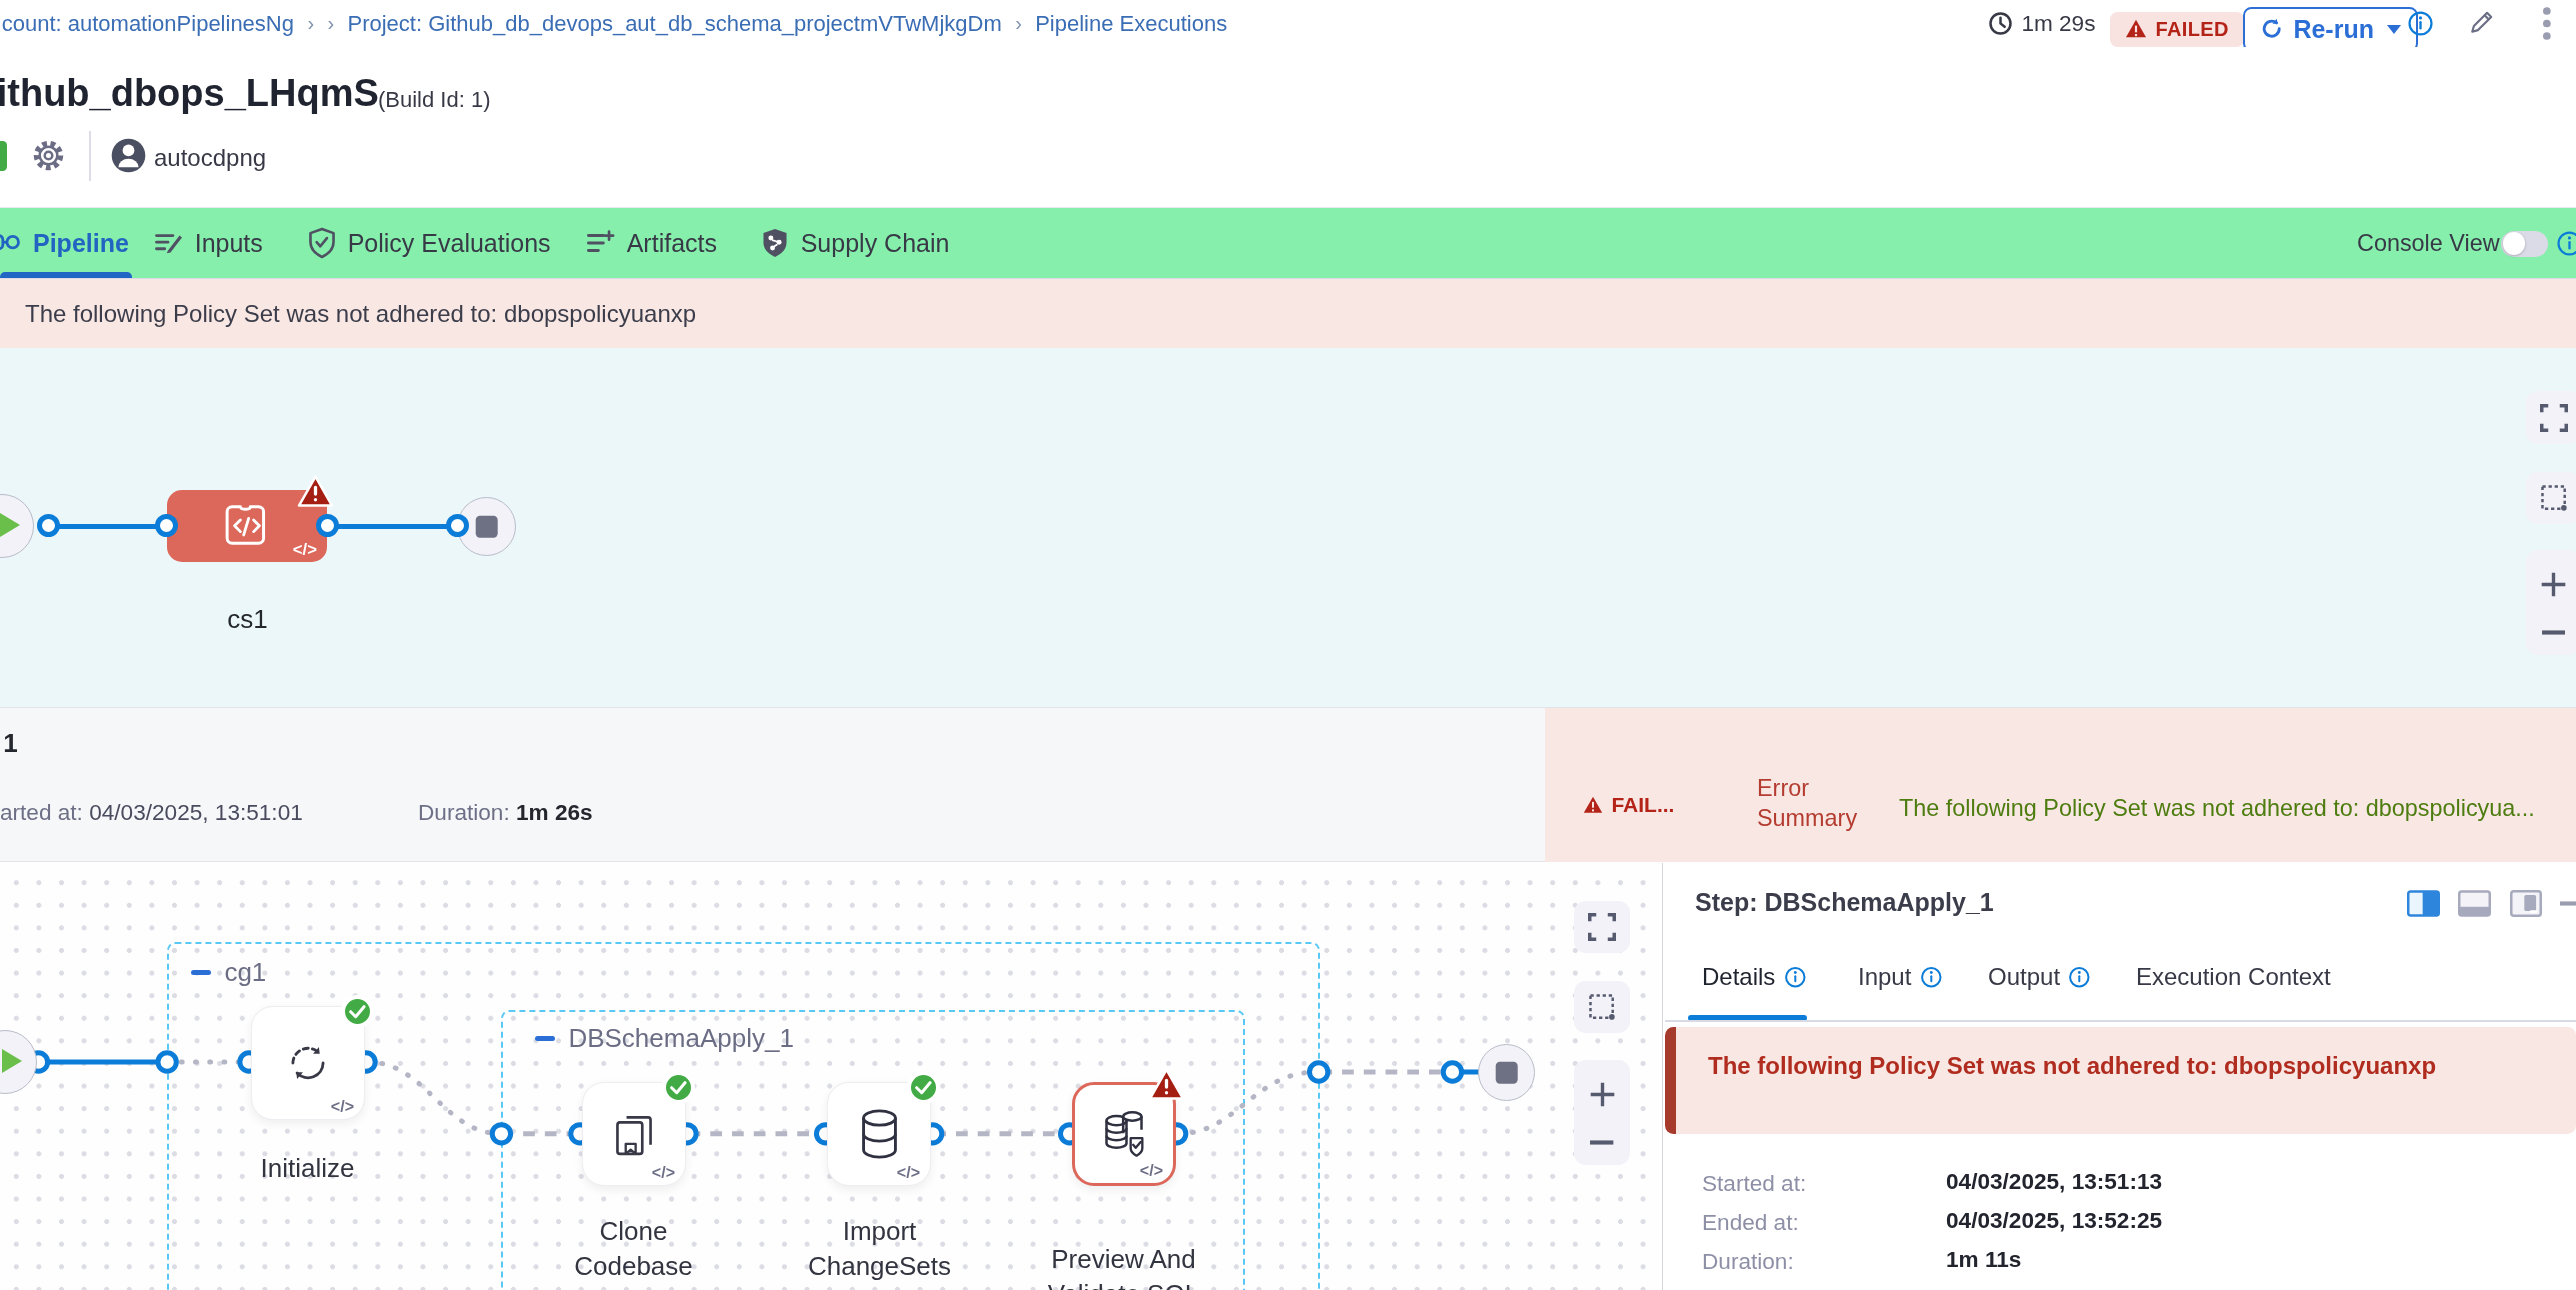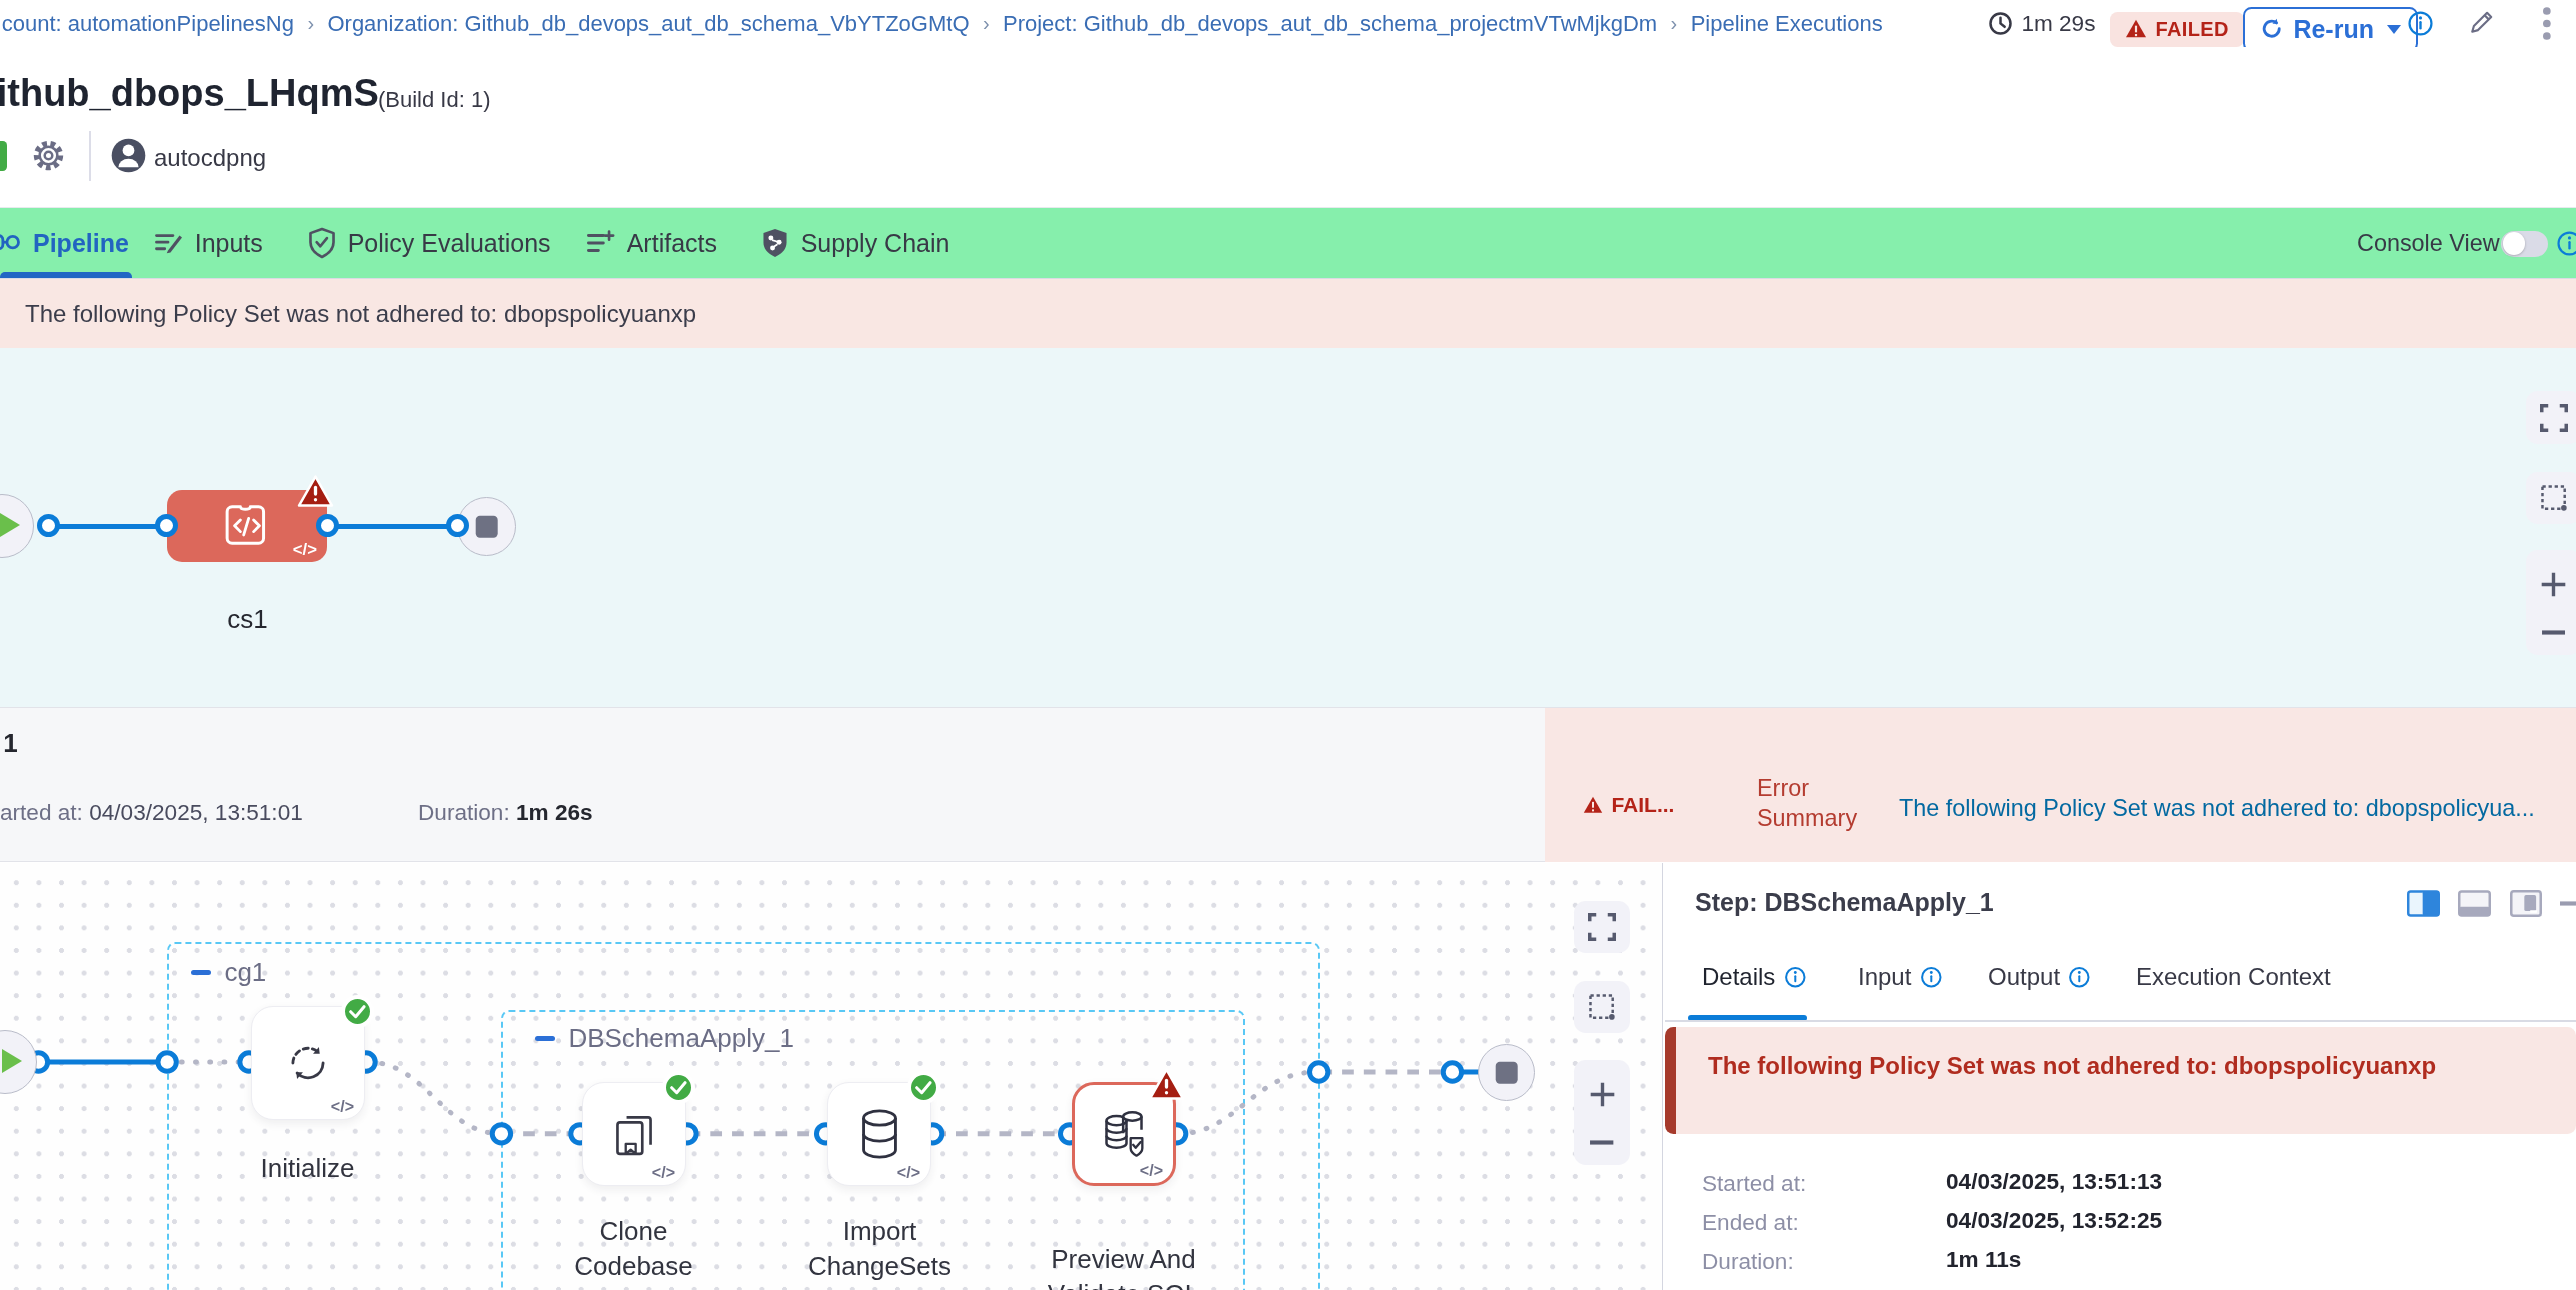--- a/index.html
+++ b/index.html
@@ -73,21 +73,21 @@
   #stagebar { position:absolute; left:0; top:707px; width:2576px; height:155px; background:#f6f7f9;
     border-top:0.8px solid #e2e3e9; border-bottom:0.8px solid #e2e3e9; }
   .stage-name { position:absolute; left:3.3px; top:20px; font-size:26px; font-weight:bold; color:#25272f; }
   .stage-meta { position:absolute; top:92px; font-size:22.6px; color:#6d6f86; white-space:nowrap; }
   .stage-meta b { color:#25272f; }
   .meta-val { color:#494b5e; }
   #stage-error { position:absolute; left:1545px; top:0; width:1031px; height:154px; background:#f9e7e4; }
   .fail-chip { position:absolute; left:38px; top:85px; display:flex; align-items:center; gap:8.4px;
     font-size:21px; font-weight:bold; color:#b42318; }
   .err-sum-label { position:absolute; left:212px; top:65px; width:125px; font-size:23.4px; line-height:30px; color:#b43c30; }
-  .err-sum-text { position:absolute; left:354px; top:87px; width:677px; font-size:23.4px; color:#0369a1; white-space:nowrap; overflow:hidden; }
+  .err-sum-text { position:absolute; left:354px; top:87px; width:677px; font-size:23.4px; color:#4d7c0f; white-space:nowrap; overflow:hidden; }
 
   
   #exec { position:absolute; left:0; top:863px; width:1663px; height:428px;
     background-color:#fefefe;
     background-image:radial-gradient(circle,#dcdde4 2.2px,transparent 2.7px);
     background-size:22.6px 22.6px; background-position:5px 8.4px;
     border-right:1.7px solid #d4d6e0; }
   .group { position:absolute; border:2.5px dashed #59c8f5; border-radius:8.4px; z-index:1; }
   .group-label { position:absolute; display:flex; align-items:center; gap:13.4px; font-size:26px; color:#6b6d85; z-index:2; }
   .minus-chip { width:20px; height:5.9px; background:#2b6fd6; border-radius:3.3px; }
@@ -117,21 +117,20 @@
   .prow-label { position:absolute; left:37px; font-size:22.6px; color:#8d8fa6; }
   .prow-value { position:absolute; left:281px; font-size:22.6px; font-weight:bold; color:#22242e; }
 </style>
 </head>
 <body>
 
 <div id="header">
   <div class="crumbs">
     <span>count: automationPipelinesNg</span>
     <span class="crumb-sep">›</span>
-    <span>Organization: Github_db_devops_aut_db_schema_VbYTZoGMtQ</span>
     <span class="crumb-sep">›</span>
     <span>Project: Github_db_devops_aut_db_schema_projectmVTwMjkgDm</span>
     <span class="crumb-sep">›</span>
     <span>Pipeline Executions</span>
   </div>
 
   <div class="elapsed">
     <span>
       <svg width="25" height="25" viewBox="0 0 30 30">
           <circle cx="15" cy="15" r="12" fill="none" stroke="#383946" stroke-width="3"></circle>

